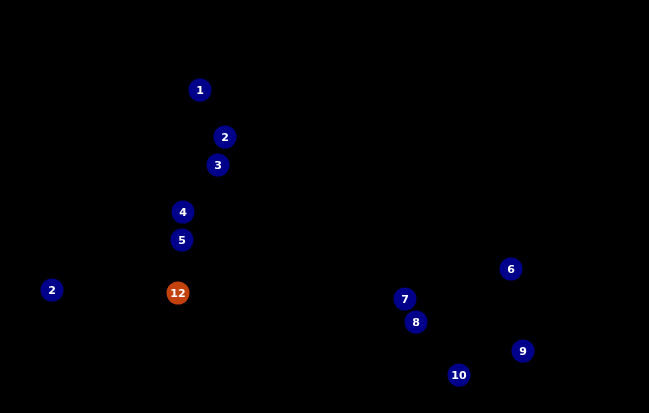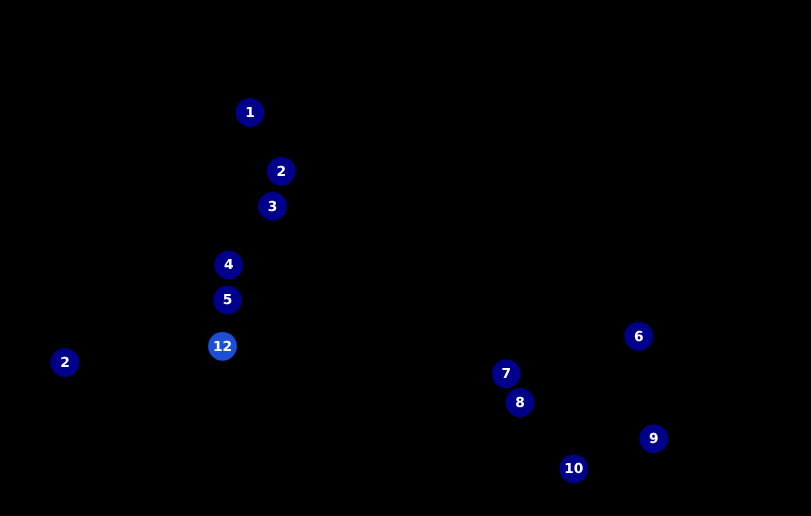--- a/index.html
+++ b/index.html
@@ -42,15 +42,15 @@
       <div class="mark" style="left: 225px; top: 137px; background: rgb(0, 0, 139); color: rgb(255, 255, 255);">2</div>
       <div class="mark" style="left: 218px; top: 165px; background: rgb(0, 0, 139); color: rgb(255, 255, 255);">3</div>
       <div class="mark" style="left: 183px; top: 212px; background: rgb(0, 0, 139); color: rgb(255, 255, 255);">4</div>
       <div class="mark" style="left: 182px; top: 240px; background: rgb(0, 0, 139); color: rgb(255, 255, 255);">5</div>
       <div class="mark" style="left: 511px; top: 269px; background: rgb(0, 0, 139); color: rgb(255, 255, 255);">6</div>
       <div class="mark" style="left: 405px; top: 299px; background: rgb(0, 0, 139); color: rgb(255, 255, 255);">7</div>
       <div class="mark" style="left: 416px; top: 322px; background: rgb(0, 0, 139); color: rgb(255, 255, 255);">8</div>
       <div class="mark" style="left: 523px; top: 351px; background: rgb(0, 0, 139); color: rgb(255, 255, 255);">9</div>
       <div class="mark" style="left: 459px; top: 375px; background: rgb(0, 0, 139); color: rgb(255, 255, 255);">10</div>
       <div class="mark" style="left: 52px; top: 290px; background: rgb(0, 0, 139); color: rgb(255, 255, 255);">2</div>
-      <div class="mark" style="left: 178px; top: 277px; background: #1d4ed8; color: rgb(255, 255, 255);">12</div>
+      <div class="mark" style="left: 178px; top: 293px; background: #c2410c; color: rgb(255, 255, 255);">12</div>
     </div>
 </div>
 
 </body></html>

